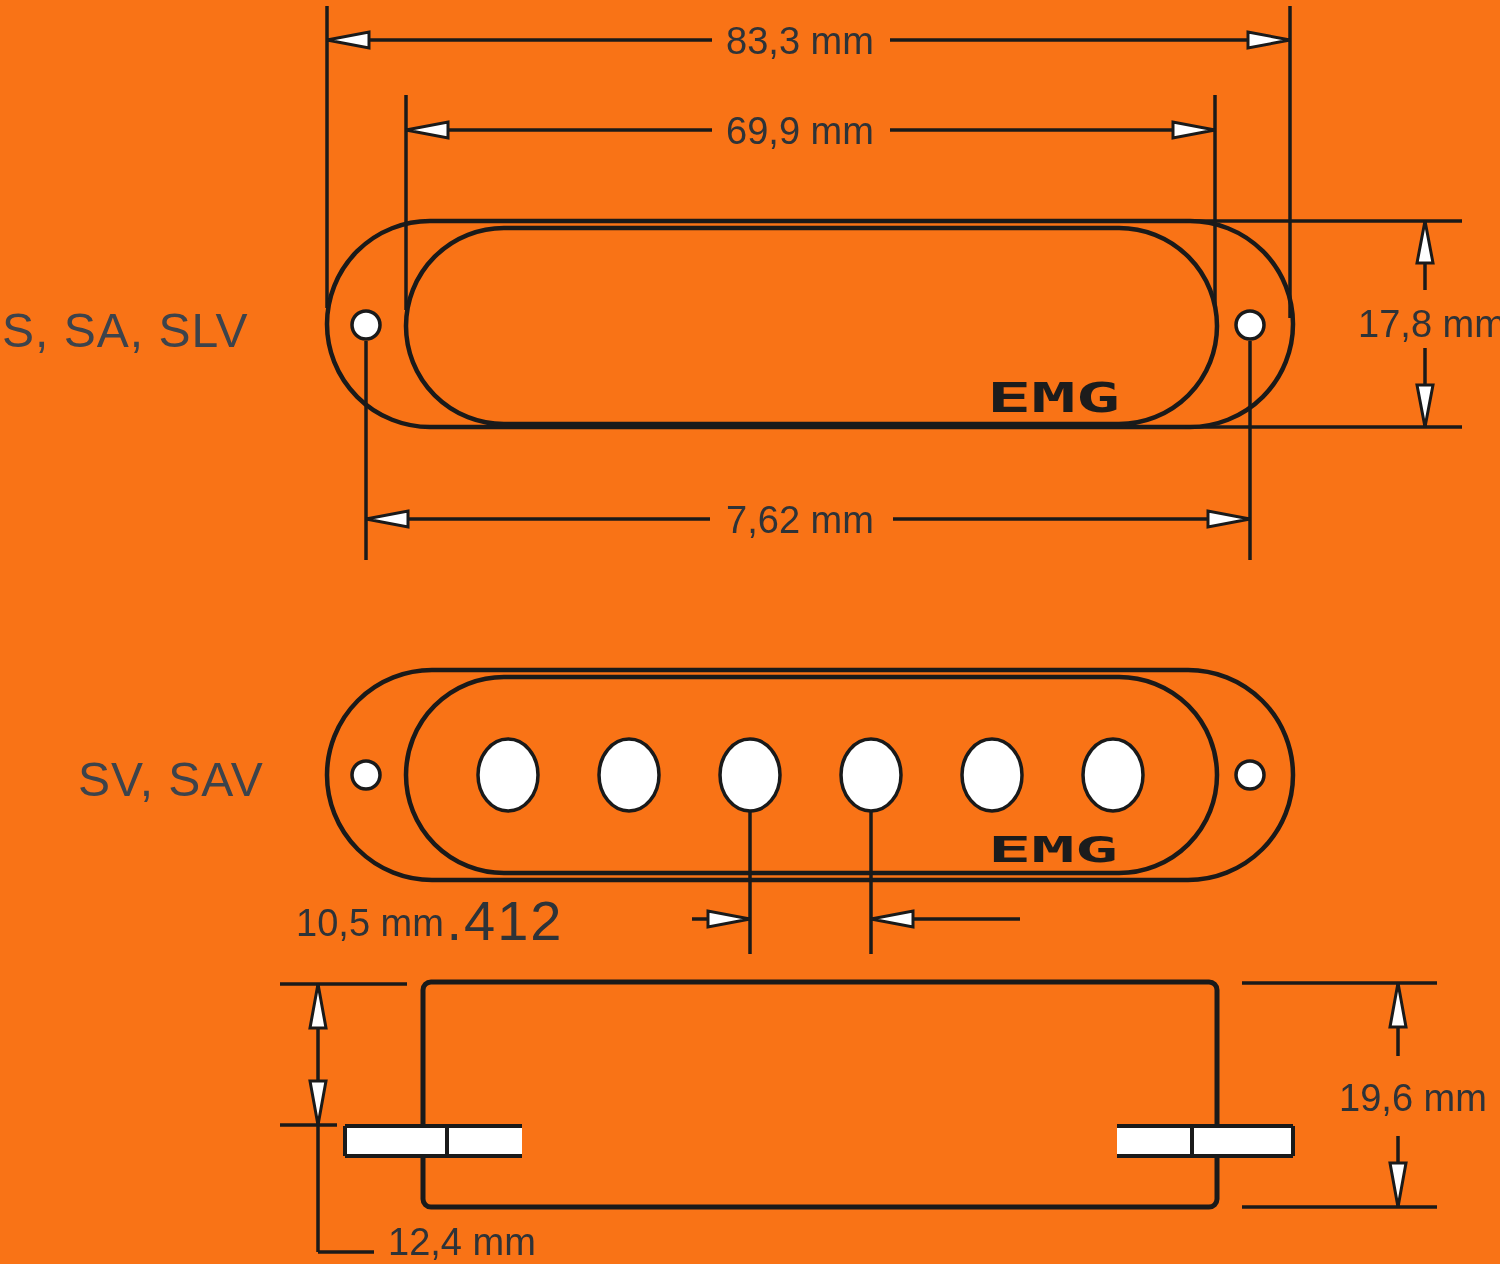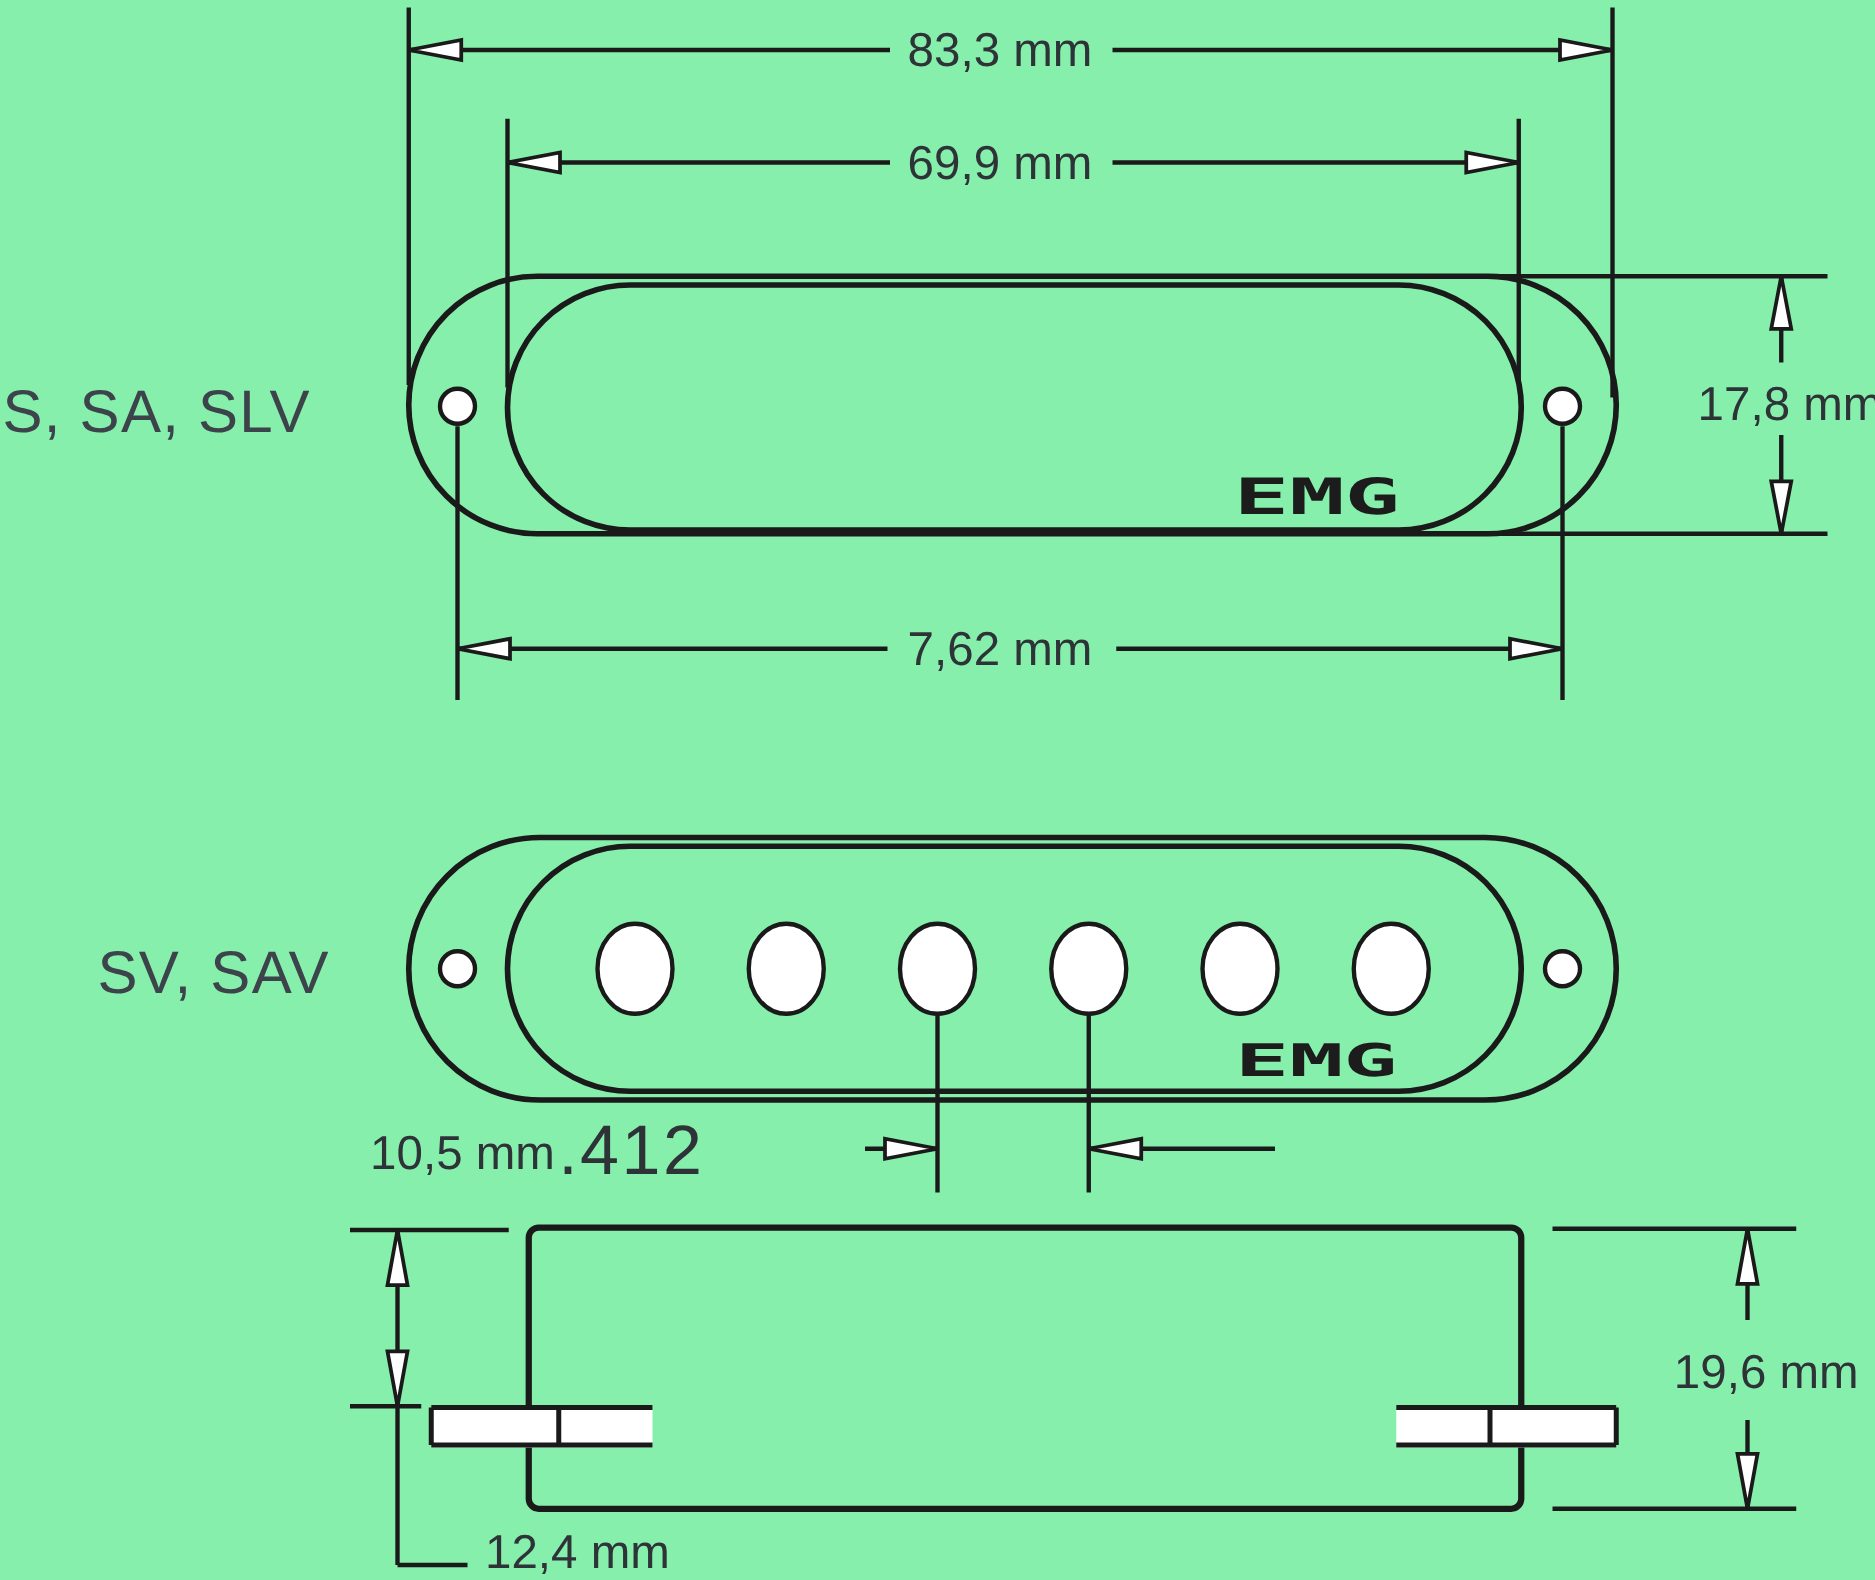--- a/index.html
+++ b/index.html
@@ -1,16 +1,16 @@
 <!DOCTYPE html>
 <html><head>
 <meta charset="utf-8">
 <style>
   html,body{margin:0;padding:0;background:#ffffff;}
-  .stage{width:1500px;height:1264px;position:relative;background:#86efac;overflow:hidden;}
+  .stage{width:1500px;height:1264px;position:relative;background:#f97316;overflow:hidden;}
   svg{display:block;}
   .ln{stroke:#1a1a1a;stroke-width:3.5;fill:none;stroke-linecap:butt;}
   .outline{stroke:#1a1a1a;stroke-width:4.5;fill:none;}
   .body-outline{stroke:#1a1a1a;stroke-width:5;fill:none;}
   .flange-ln{stroke:#1a1a1a;stroke-width:4;fill:none;}
   .hole{stroke:#1a1a1a;stroke-width:3.5;fill:#ffffff;}
   .pole{stroke:#1a1a1a;stroke-width:3.5;fill:#ffffff;}
   .head{fill:#ffffff;stroke:#1a1a1a;stroke-width:3;stroke-linejoin:miter;}
   .mask{fill:#ffffff;stroke:none;}
   .dimtext{font-family:"Liberation Sans","DejaVu Sans",sans-serif;font-size:38px;fill:#2e3338;}

